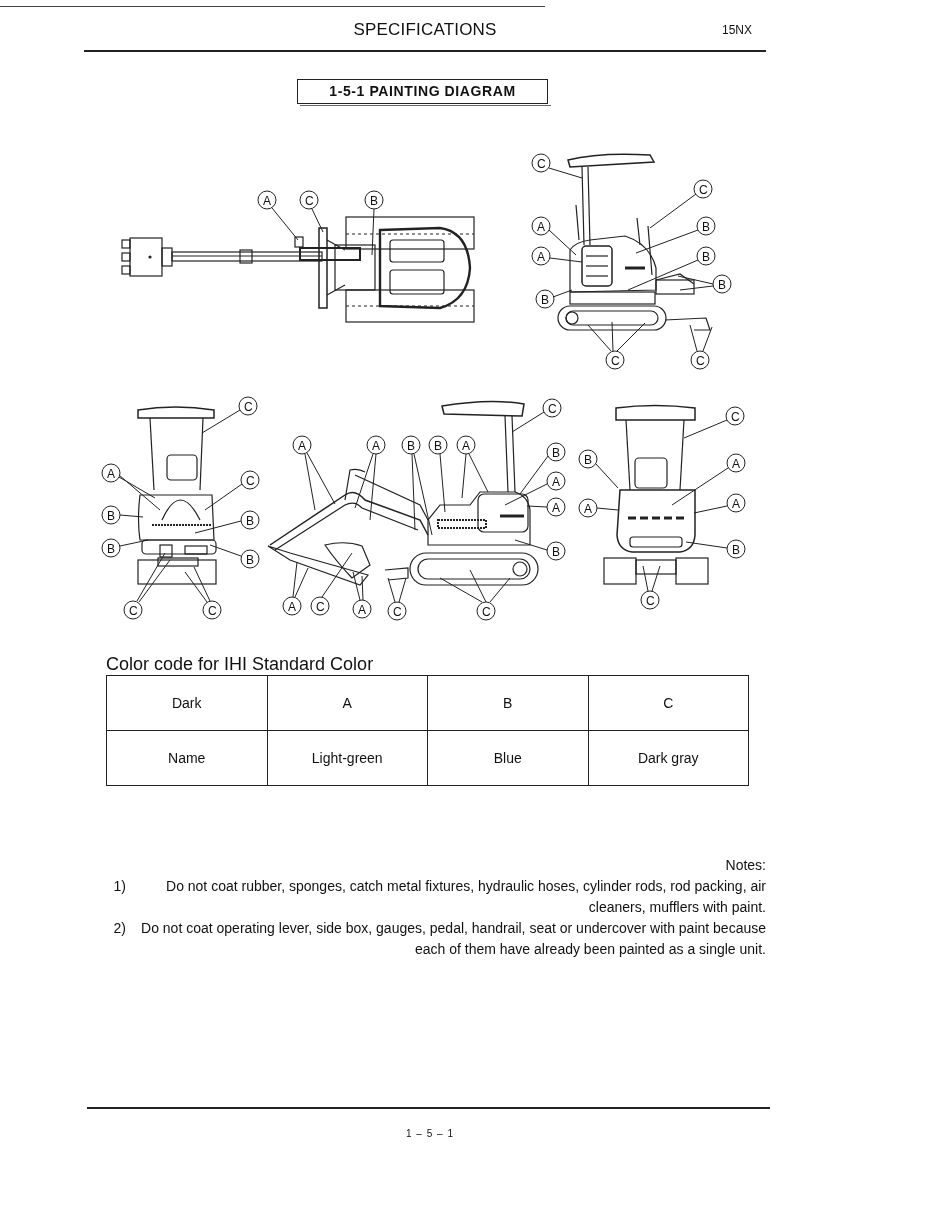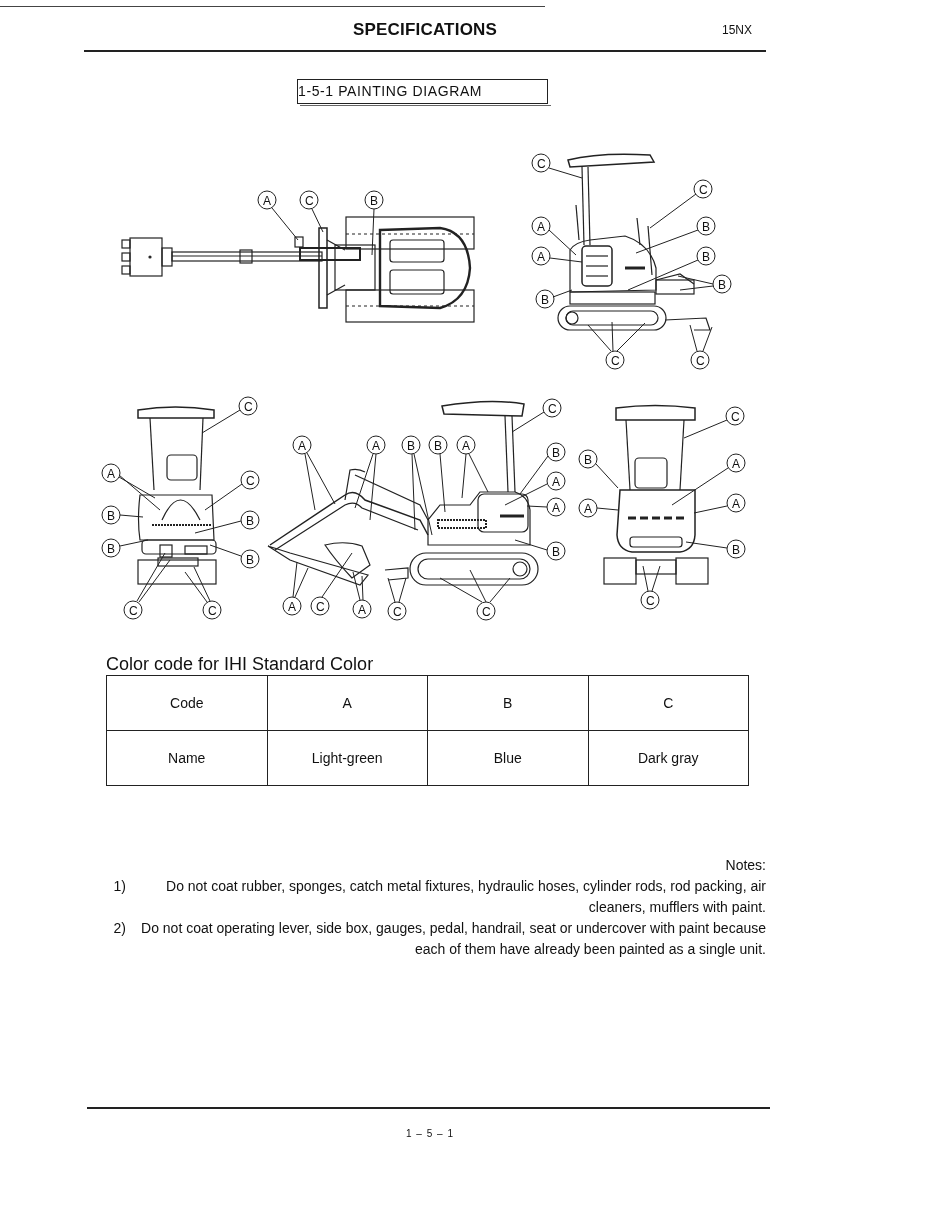--- a/index.html
+++ b/index.html
@@ -1,24 +1,24 @@
 <!DOCTYPE html>
 <html><head>
 <meta charset="utf-8">
 <style>
   html, body { margin:0; padding:0; background:#ffffff; }
   body { width:926px; height:1210px; position:relative; overflow:hidden;
          font-family:"Liberation Sans", sans-serif; color:#111; }
   .abs { position:absolute; }
   .top-scan-line { left:0; top:6px; width:545px; height:0; border-top:1px solid #444; }
-  .header-title { left:300px; top:20px; width:250px; text-align:center; font-size:17px; font-weight:bold; letter-spacing:0.2px; }
+  .header-title { left:300px; top:20px; width:250px; text-align:center; font-size:17px; font-weight:normal; letter-spacing:0.2px; }
   .model-code { left:722px; top:23px; font-size:12px; }
   .header-rule { left:84px; top:50px; width:682px; height:0; border-top:2px solid #222; }
   .section-box { left:297px; top:79px; width:251px; height:25px; border:1.5px solid #222; box-sizing:border-box;
-                 font-size:14px; font-weight:normal; text-align:left; line-height:23px; letter-spacing:0.6px; }
+                 font-size:14px; font-weight:bold; text-align:center; line-height:23px; letter-spacing:0.6px; }
   .section-box::after { content:""; position:absolute; left:2px; top:25px; width:251px; height:0; border-top:1px solid #666; }
   svg.diagram { position:absolute; left:0; top:0; }
   .table-caption { left:106px; top:654px; font-size:18px; }
   table.color-table { position:absolute; left:106px; top:675px; width:643px; border-collapse:collapse; font-size:14px; }
   table.color-table td { border:1.2px solid #222; height:54px; text-align:center; vertical-align:middle; width:25%; padding:0; }
   .notes { left:106px; top:855px; width:660px; font-size:14px; line-height:21px;text-align:right; }
   .notes .note { display:flex; }
   .notes .num { width:20px; flex:none; }
   .notes .txt { flex:1; }
   .footer-rule { left:87px; top:1107px; width:683px; height:0; border-top:2px solid #222; }
@@ -384,21 +384,21 @@
         <line x1="648" y1="591" x2="643" y2="566"></line>
         <line x1="652" y1="591" x2="660" y2="566"></line>
       </g>
   </g>
 </svg>
 
 <div class="abs table-caption">Color code for IHI Standard Color</div>
 <table class="color-table">
   <tbody>
       <tr>
-    <td>Code</td>
+    <td>Dark</td>
     <td>A</td>
     <td>B</td>
     <td>C</td>
   </tr>
   <tr>
     <td>Name</td>
     <td>Light-green</td>
     <td>Blue</td>
     <td>Dark gray</td>
   </tr>

